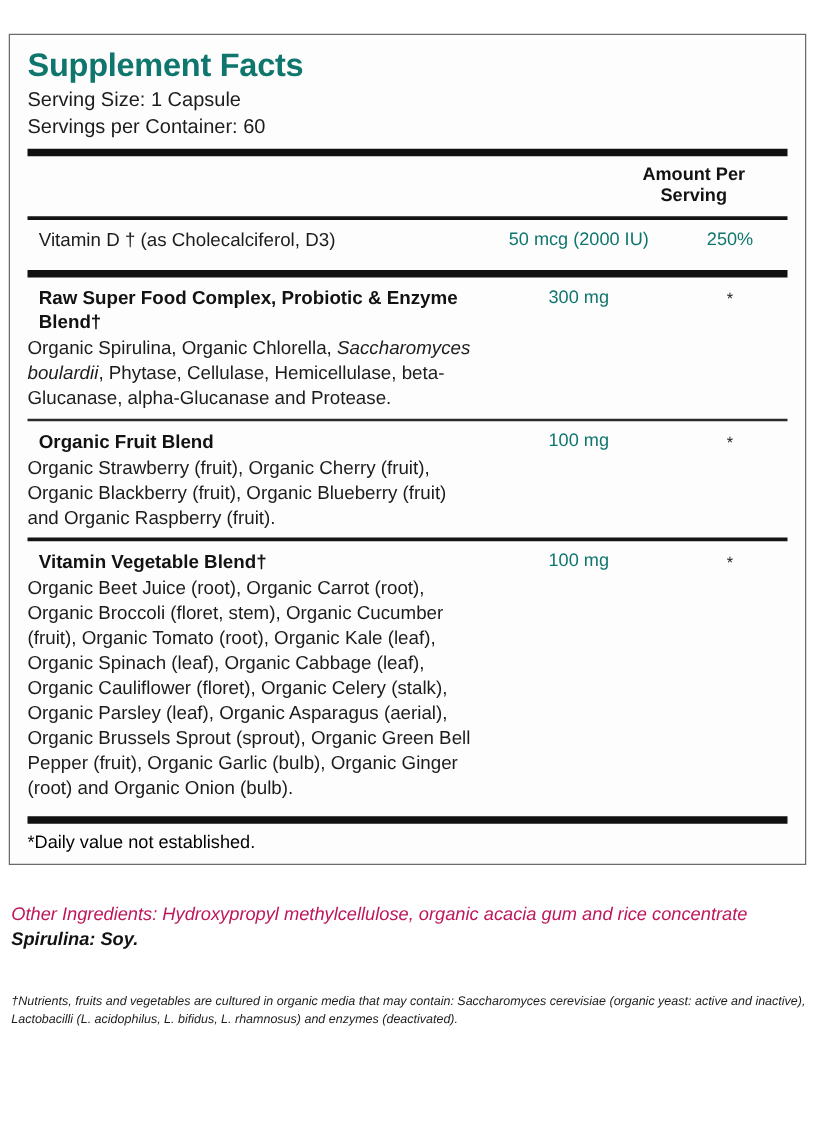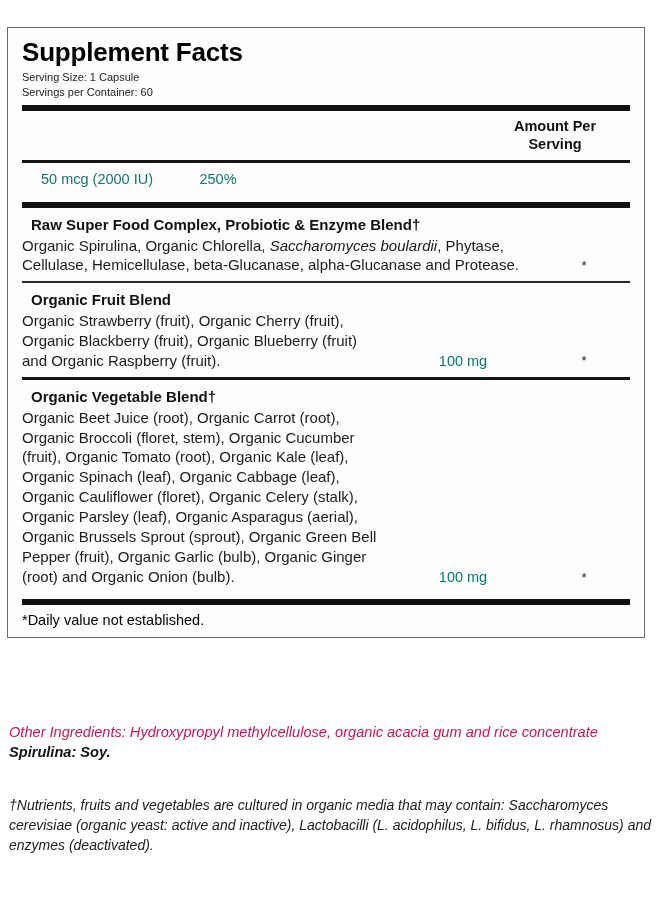--- a/index.html
+++ b/index.html
@@ -31,45 +31,45 @@
     border: 1px solid #6b6b6b;
     background: #fdfdfd;
     padding: 0 14px 0 14px;
   }
   .sf-title {
     font-size: 26px;
     font-weight: bold;
     letter-spacing: -0.2px;
     line-height: 1.12;
     margin: 10px 0 3px 0;
-    color: #000000;
+    color: #0f766e;
   }
   .sf-serving {
-    font-size: 11px;
+    font-size: 16px;
     line-height: 1.33;
     color: #1c1c1c;
   }
   
   .rule-thick {
     height: 6px;
     background: #111111;
     margin: 6px 0 0 0;
   }
   .rule-med {
     height: 3px;
     background: #141414;
   }
   .rule-thin {
     height: 1.5px;
     background: #2a2a2a;
   }
   
   .row {
     display: flex;
-    align-items: flex-end;
+    align-items: flex-start;
     width: 100%;
     box-sizing: border-box;
   }
   .col-name {
     flex: 1 1 auto;
     min-width: 0;
     padding-right: 8px;
   }
   .col-amount {
     flex: 0 0 150px;
@@ -150,21 +150,21 @@
     font-style: italic;
     font-weight: bold;
     line-height: 1.38;
     color: #121212;
   }
   .dagger-note {
     position: absolute;
     left: 9px;
     top: 795px;
     width: 642px;
-    font-size: 14px;
+    font-size: 10px;
     font-style: italic;
     line-height: 1.44;
     color: #1c1c1c;
   }
 </style>
 </head>
 <body>
 
 <div class="page">
 
@@ -180,50 +180,52 @@
       <div class="col-name"></div>
       <div class="col-amount">
         <div class="hdr-txt">Amount Per</div>
         <div class="hdr-txt">Serving</div>
       </div>
     </div>
 
     <div class="rule-med"></div>
 
     <div class="row nut-row">
+      <div class="col-name nut-name">Vitamin D † (as Cholecalciferol, D3)</div>
       <div class="col-amount nut-val">50 mcg (2000 IU)</div>
       <div class="col-dv nut-val">250%</div>
     </div>
 
     <div class="rule-thick"></div>
 
     <div class="row blend-row">
       <div class="col-name">
         <div class="blend-name">Raw Super Food Complex, Probiotic &amp; Enzyme Blend†</div>
         <div class="blend-sub"><span>Organic Spirulina, Organic Chlorella, </span><i>Saccharomyces boulardii</i><span>, Phytase, Cellulase, Hemicellulase, beta-Glucanase, alpha-Glucanase and Protease.</span></div>
       </div>
+      <div class="col-amount nut-val">300 mg</div>
       <div class="col-dv star">*</div>
     </div>
 
     <div class="rule-thin"></div>
 
     <div class="row blend-row">
       <div class="col-name">
         <div class="blend-name">Organic Fruit Blend</div>
         <div class="blend-sub">Organic Strawberry (fruit), Organic Cherry (fruit), Organic Blackberry (fruit), Organic Blueberry (fruit) and Organic Raspberry (fruit).</div>
       </div>
       <div class="col-amount nut-val">100 mg</div>
       <div class="col-dv star">*</div>
     </div>
 
     <div class="rule-med"></div>
 
     <div class="row blend-row">
       <div class="col-name">
-        <div class="blend-name">Organic Vegetable Blend†</div>
+        <div class="blend-name">Vitamin Vegetable Blend†</div>
         <div class="blend-sub">Organic Beet Juice (root), Organic Carrot (root), Organic Broccoli (floret, stem), Organic Cucumber (fruit), Organic Tomato (root), Organic Kale (leaf), Organic Spinach (leaf), Organic Cabbage (leaf), Organic Cauliflower (floret), Organic Celery (stalk), Organic Parsley (leaf), Organic Asparagus (aerial), Organic Brussels Sprout (sprout), Organic Green Bell Pepper (fruit), Organic Garlic (bulb), Organic Ginger (root) and Organic Onion (bulb).</div>
       </div>
       <div class="col-amount nut-val">100 mg</div>
       <div class="col-dv star">*</div>
     </div>
 
     <div class="rule-thick"></div>
 
     <div class="footnote-star">*Daily value not established.</div>
 

